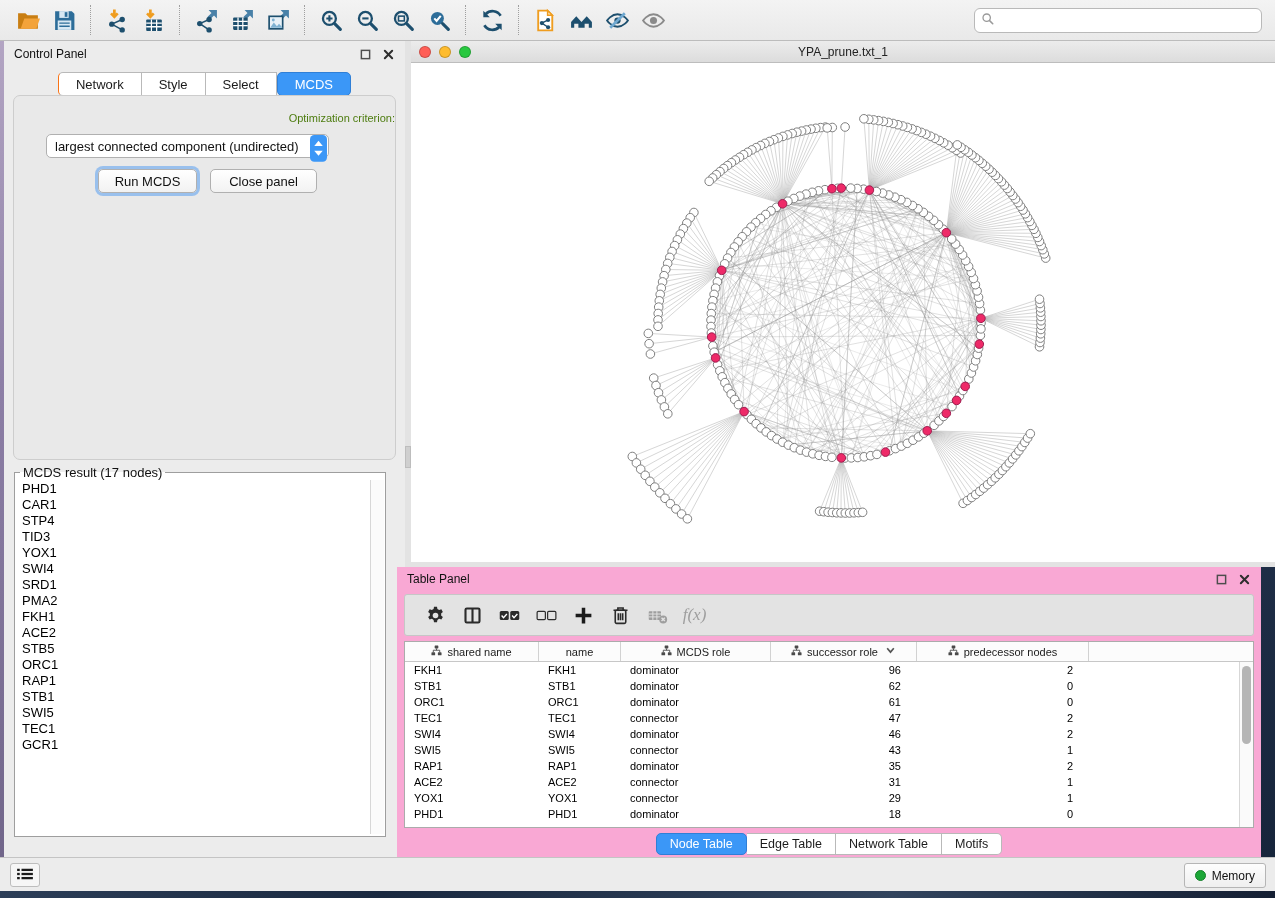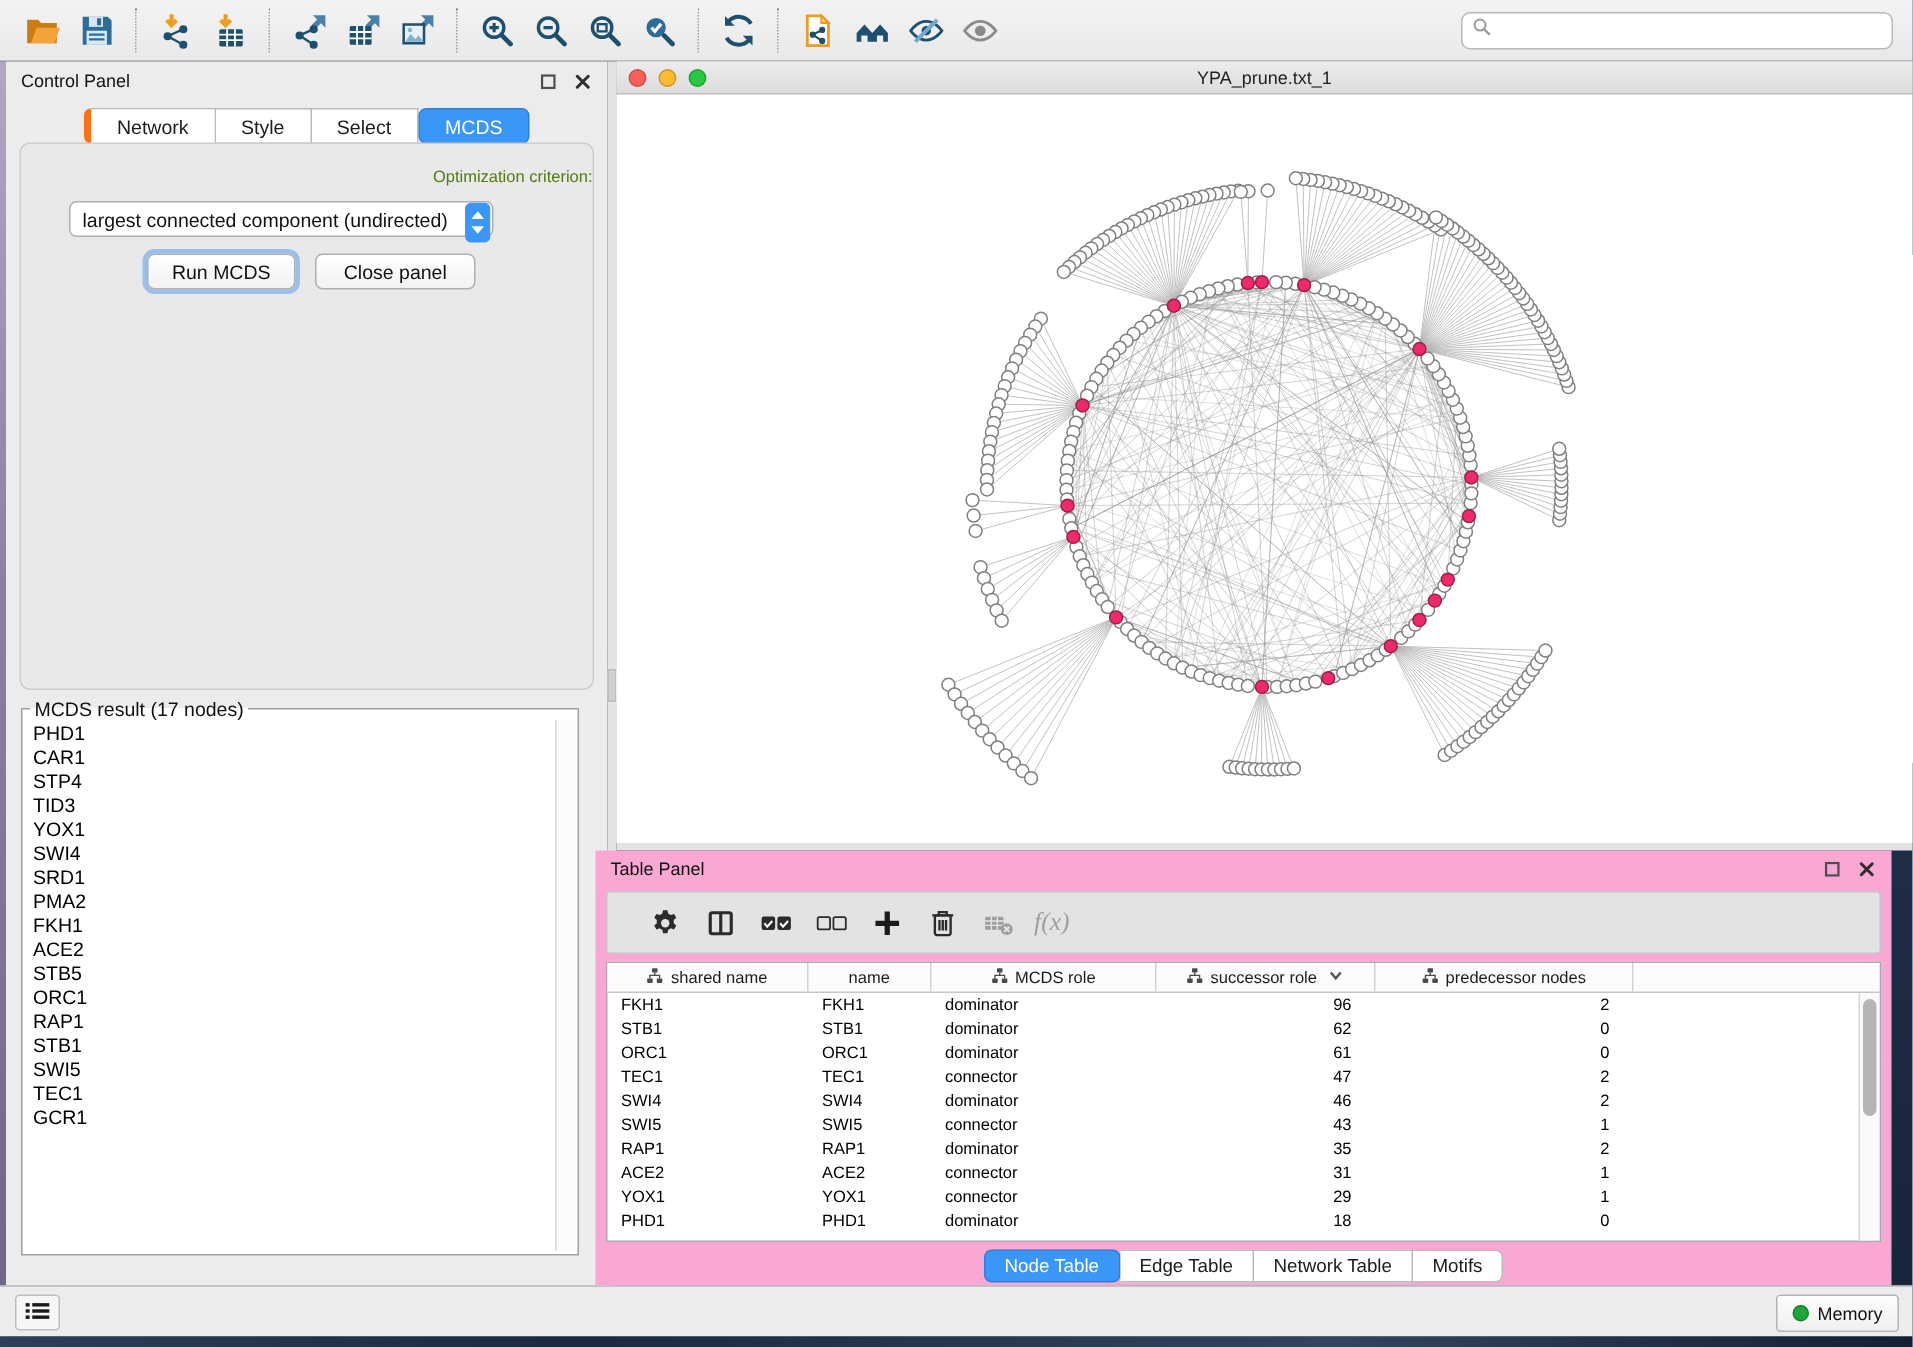--- a/index.html
+++ b/index.html
@@ -37,21 +37,21 @@
     justify-content:center; background:none; border:none; }
   .mini-btn svg { width:11px; height:11px; }
 
   
   .control-panel { position:absolute; left:4px; top:41px; width:401px; height:816px;
     background:#ececec; }
   .cp-tabs { position:absolute; left:0; top:31px; width:100%; height:24px;
     display:flex; justify-content:center; }
   .cp-tab { height:24px; padding:0 17px; font-size:13px; color:#1b1b1b; background:#fff;
     border:1px solid #b9b9b9; border-left:none; display:flex; align-items:center; }
-  .cp-tab:first-child { border-left:5px solid #f97316; border-radius:5px 0 0 5px; }
+  .cp-tab:first-child { border-left:1px solid #f97316; border-radius:5px 0 0 5px; }
   .cp-tab.sel { background:#3b97f7; color:#fff; border:1px solid #2f7fd6; border-radius:5px; }
   .cp-content { position:absolute; left:9px; top:54px; width:383px; height:365px;
     background:#e9e9e9; border:1px solid #cdcdcd; border-radius:7px; }
   .opt-label { position:absolute; top:16px; width:100%; text-align:right;
     font-size:11px; color:#4d7c0f; }
   .dropdown { position:absolute; left:32px; top:38px; width:283px; height:24px;
     background:#fff; border:1px solid #b0b0b0; border-radius:5px;
     display:flex; align-items:center; font-size:13px; color:#111; }
   .dropdown .dd-text { flex:1; padding-left:8px; white-space:nowrap; overflow:hidden; }
   .dropdown .dd-spin { width:17px; height:22px; margin-right:1px; }
@@ -87,21 +87,21 @@
   .light { width:12px; height:12px; border-radius:50%; margin-right:8px;
     border:0.5px solid rgba(0,0,0,.2); }
   .net-canvas { width:864px; height:499px; background:#fff; }
 
   
   .table-panel { position:absolute; left:397px; top:567px; width:864px; height:290px;
     background:#f9a8d4; }
   .tp-toolbar { position:absolute; left:7px; top:27px; right:7px; height:42px;
     background:#e3e3e3; border:1px solid #c6c6c6; border-radius:3px;
     display:flex; align-items:center; padding-left:12px; }
-  .tp-btn { width:37px; height:34px; display:flex; align-items:center; justify-content:flex-end;
+  .tp-btn { width:37px; height:34px; display:flex; align-items:center; justify-content:center;
     background:none; border:none; }
   .tp-btn svg { width:21px; height:21px; }
   .tp-btn .fx { font:italic 17px "Liberation Serif", serif; color:#9e9e9e; }
   .tbl { position:absolute; left:7px; top:74px; right:7px; height:187px;
     background:#fff; border:1px solid #ababab; }
   .tbl-header { display:flex; height:20px; border-bottom:1px solid #c7c7c7;
     background:#fcfcfc; }
   .th { display:flex; align-items:center; justify-content:center; gap:5px;
     font-size:11px; color:#1b1b1b; border-right:1px solid #d2d2d2; overflow:hidden; }
   .th svg.tree { width:11px; height:11px; }

